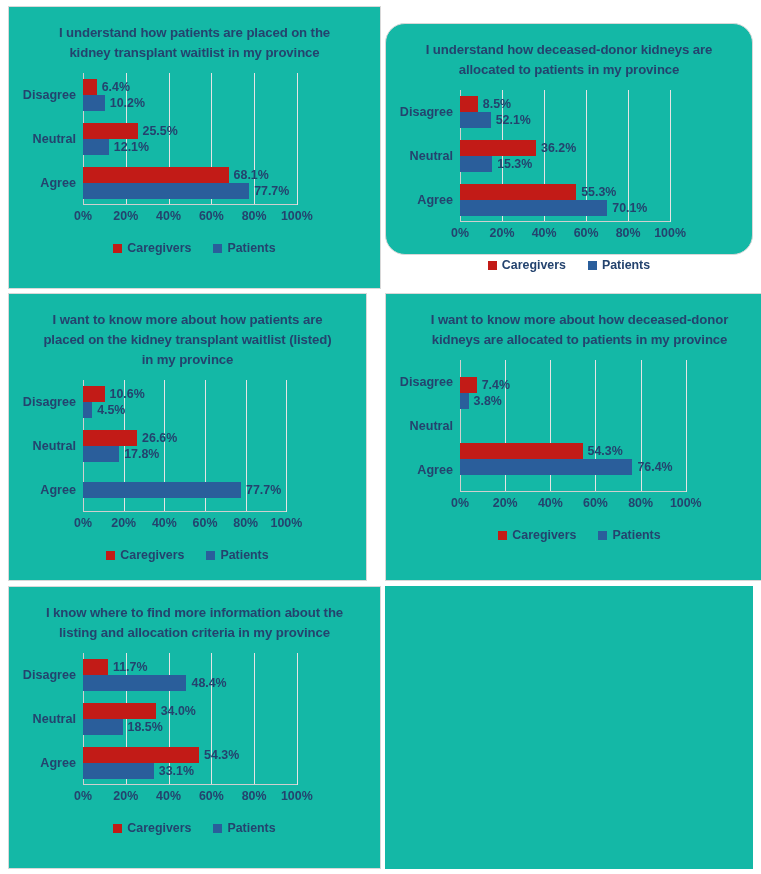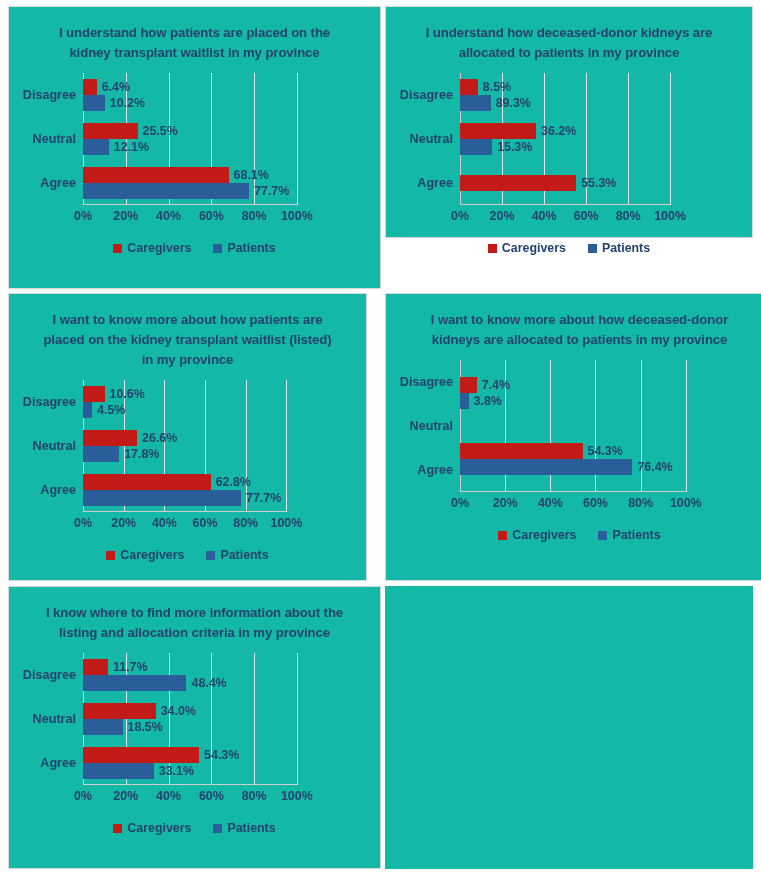--- a/index.html
+++ b/index.html
@@ -24,21 +24,21 @@
   .panel {
     position: absolute;
     background: #14b8a6;
     border: 1px solid #d8d8d8;
     box-sizing: border-box;
   }
   .panel.empty { border: none; }
 
   
   .p0 { left: 8px;   top: 6px;   width: 373px; height: 283px; }
-  .p1 { left: 385px; top: 6px;   width: 368px; height: 232px; }
+  .p1 { left: 385px; top: 23px;   width: 368px; height: 232px; border-radius: 20px; }
   .p2 { left: 8px;   top: 293px; width: 359px; height: 288px; }
   .p3 { left: 385px; top: 293px; width: 389px; height: 288px; }
   .p4 { left: 8px;   top: 586px; width: 373px; height: 283px; }
   .p5 { left: 385px; top: 586px; width: 368px; height: 283px; }
 
   .chart-title {
     margin: 0;
     padding: 16px 28px 0 28px;
     text-align: center;
     font-size: 13.2px;
@@ -298,37 +298,41 @@
             <div class="axisline"></div>
             <div class="baseline"></div>
             <div class="groups">
               <div class="group">
                 <div class="bar-row">
                   <div class="bar caregivers" style="width: 8.5%;"></div>
                   <div class="bar-value">8.5%</div>
                 </div>
                 <div class="bar-row">
                   <div class="bar patients" style="width: 14.6%;"></div>
-                  <div class="bar-value">89.3%</div>
+                  <div class="bar-value">52.1%</div>
                 </div>
               </div>
               <div class="group">
                 <div class="bar-row">
                   <div class="bar caregivers" style="width: 36.2%;"></div>
                   <div class="bar-value">36.2%</div>
                 </div>
                 <div class="bar-row">
                   <div class="bar patients" style="width: 15.3%;"></div>
                   <div class="bar-value">15.3%</div>
                 </div>
               </div>
               <div class="group">
                 <div class="bar-row">
                   <div class="bar caregivers" style="width: 55.3%;"></div>
                   <div class="bar-value">55.3%</div>
+                </div>
+                <div class="bar-row">
+                  <div class="bar patients" style="width: 70.1%;"></div>
+                  <div class="bar-value">70.1%</div>
                 </div>
               </div>
             </div>
           </div>
         </div>
         <div class="xaxis">
           <div class="xaxis-inner">
             <div class="xtick" style="left: 0%;">0%</div>
             <div class="xtick" style="left: 20%;">20%</div>
             <div class="xtick" style="left: 40%;">40%</div>
@@ -384,24 +388,20 @@
                   <div class="bar caregivers" style="width: 26.6%;"></div>
                   <div class="bar-value">26.6%</div>
                 </div>
                 <div class="bar-row">
                   <div class="bar patients" style="width: 17.8%;"></div>
                   <div class="bar-value">17.8%</div>
                 </div>
               </div>
               <div class="group">
                 <div class="bar-row">
-                  <div class="bar caregivers" style="width: 62.8%;"></div>
-                  <div class="bar-value">62.8%</div>
-                </div>
-                <div class="bar-row">
                   <div class="bar patients" style="width: 77.7%;"></div>
                   <div class="bar-value">77.7%</div>
                 </div>
               </div>
             </div>
           </div>
         </div>
         <div class="xaxis">
           <div class="xaxis-inner">
             <div class="xtick" style="left: 0%;">0%</div>

